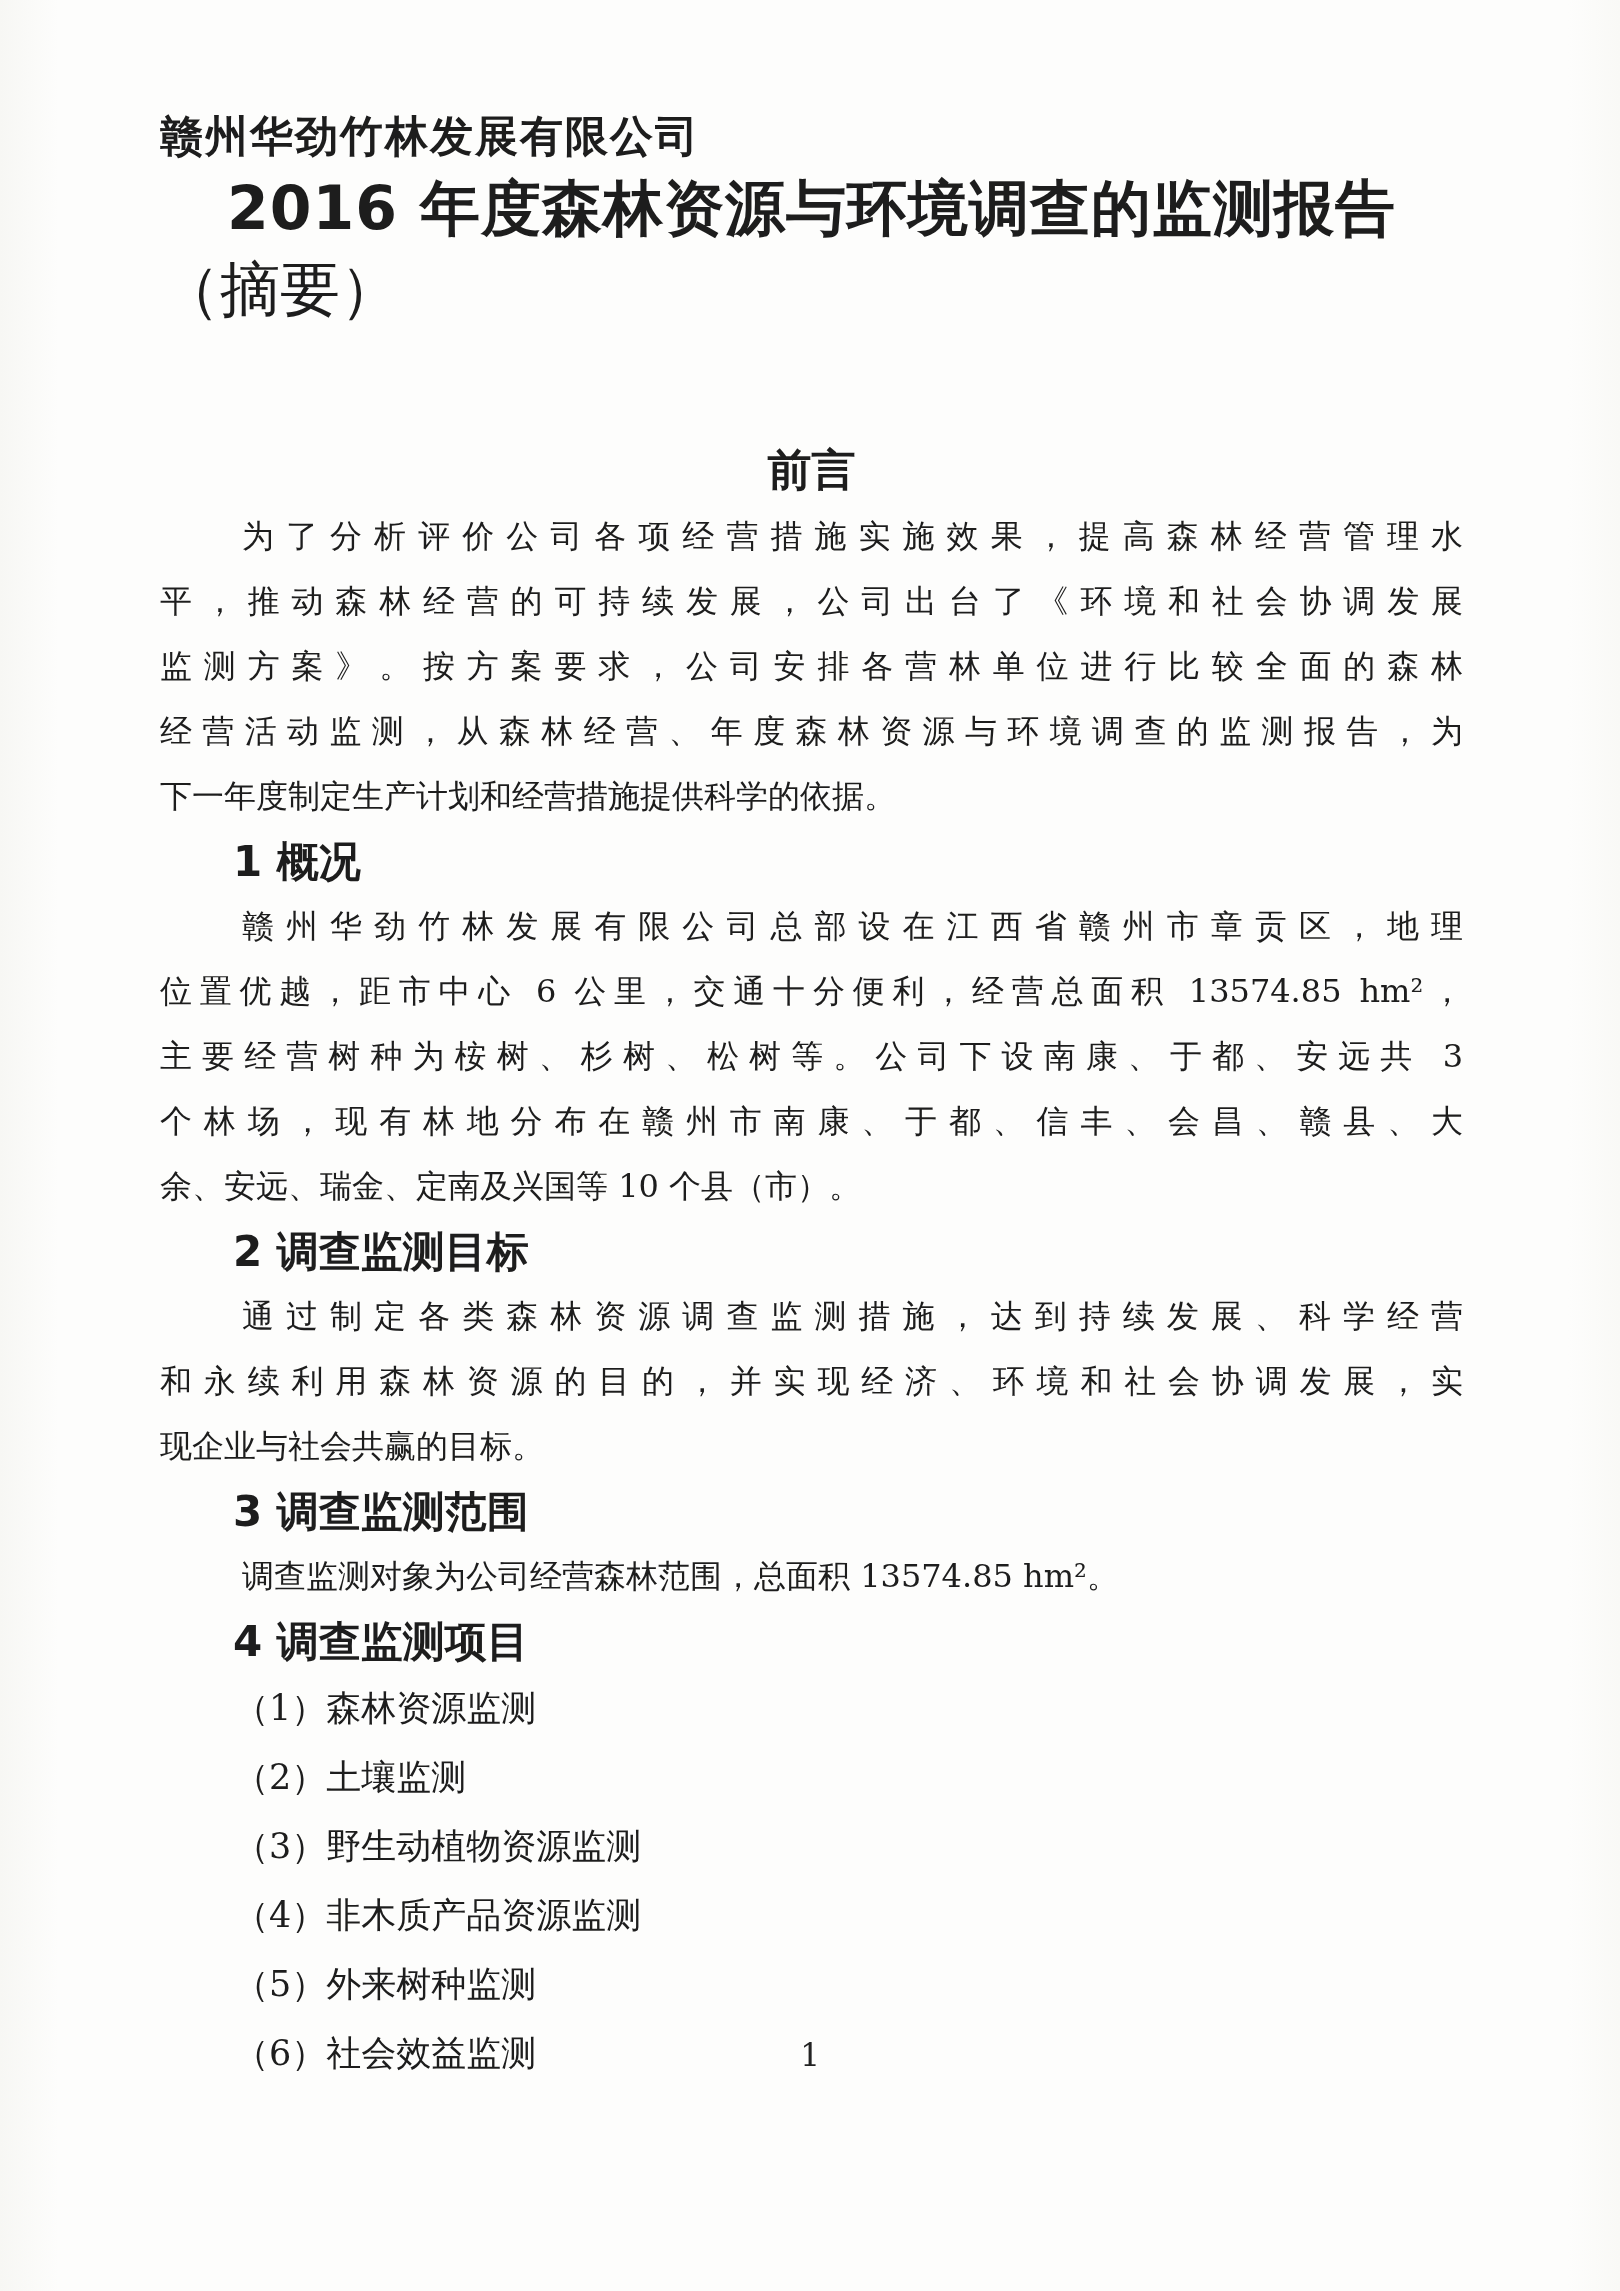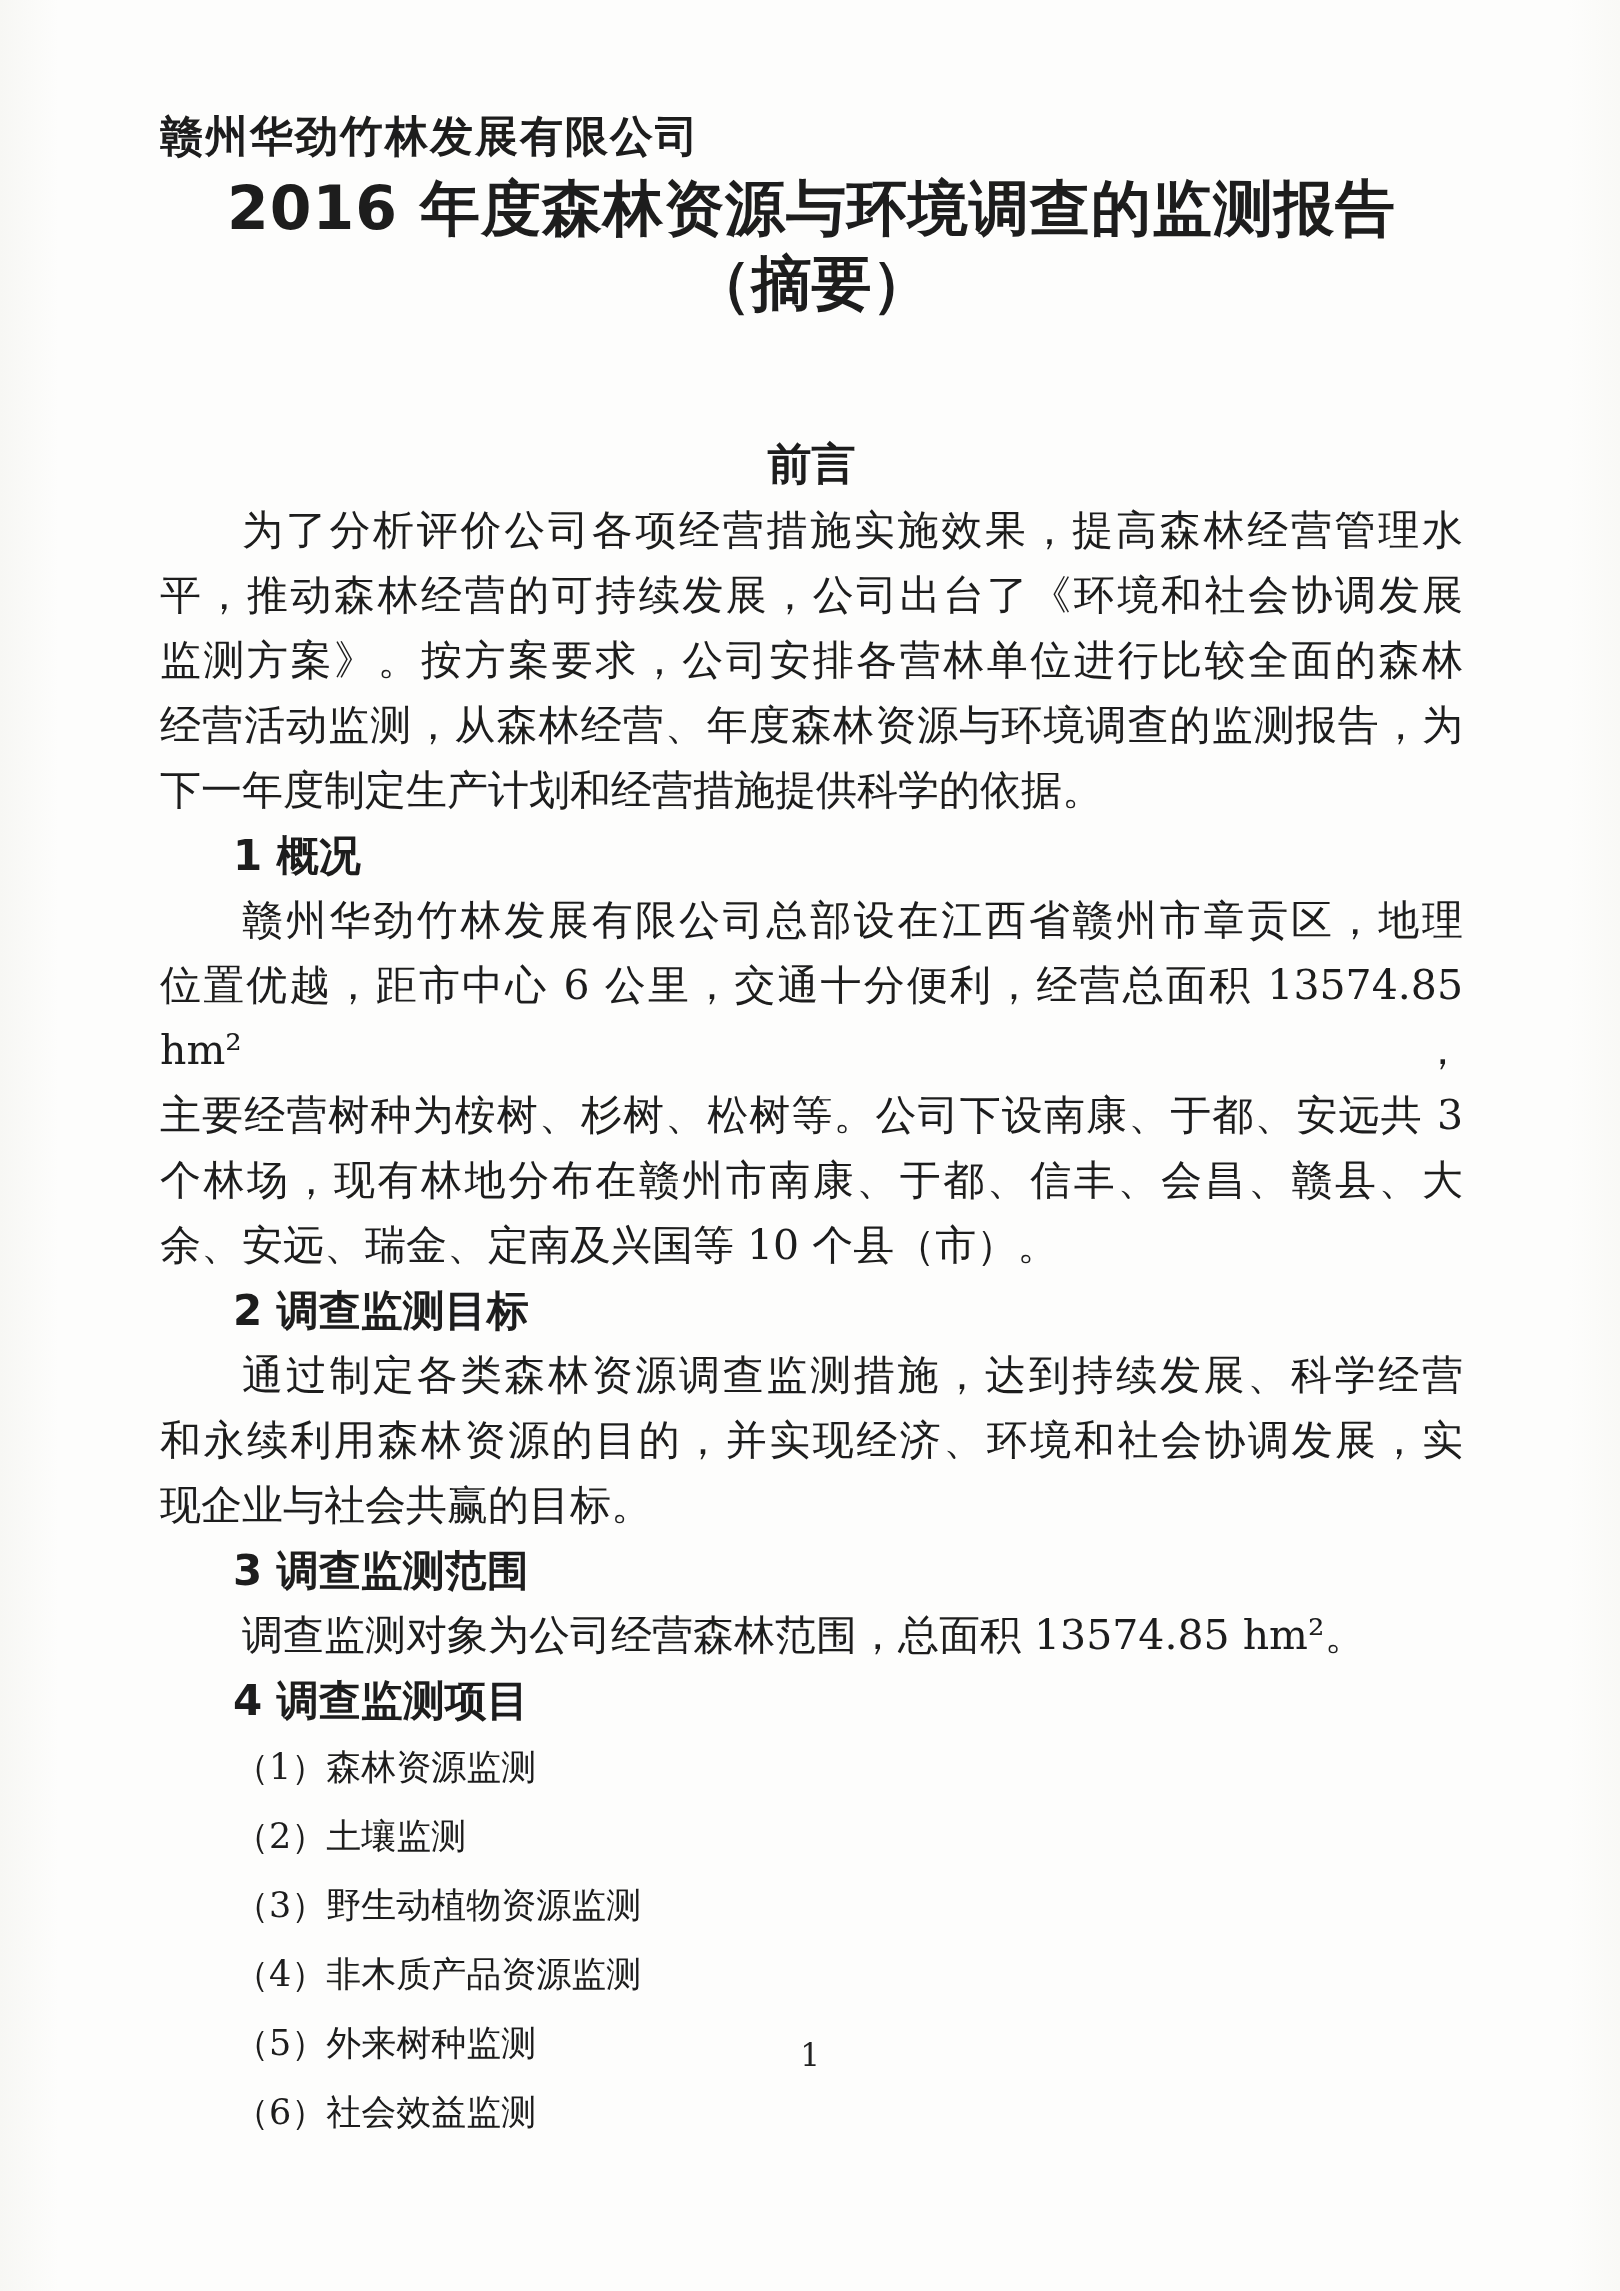--- a/index.html
+++ b/index.html
@@ -27,38 +27,37 @@
   .title {
     margin-top: 5.9px;
     text-align: center;
     font-family: "DejaVu Sans", sans-serif;
     font-weight: 700;
     font-size: 60px;
     letter-spacing: 1px;
     line-height: 73px;
   }
   .subtitle {
-    margin-top: 2px;
-    text-align: center;
+    margin-top: 8px;
     font-family: "DejaVu Sans", sans-serif;
-    font-weight: 700;
+    font-weight: 400;
     font-size: 60px;
     line-height: 73px;
   }
   .center-heading {
     margin-top: 115px;
     margin-bottom: 5.9px;
     text-align: center;
     font-family: "DejaVu Sans", sans-serif;
     font-weight: 700;
     font-size: 44px;
     line-height: 57px;
   }
   .bline {
-    font-size: 41px;
+    font-size: 32px;
     line-height: 65px;
     text-align: justify;
     text-align-last: justify;
   }
   .bline.end { text-align-last: left; }
   .bline.indent { text-indent: 82px; }
   .sec-heading {
     font-family: "DejaVu Sans", sans-serif;
     font-weight: 700;
     font-size: 42px;

